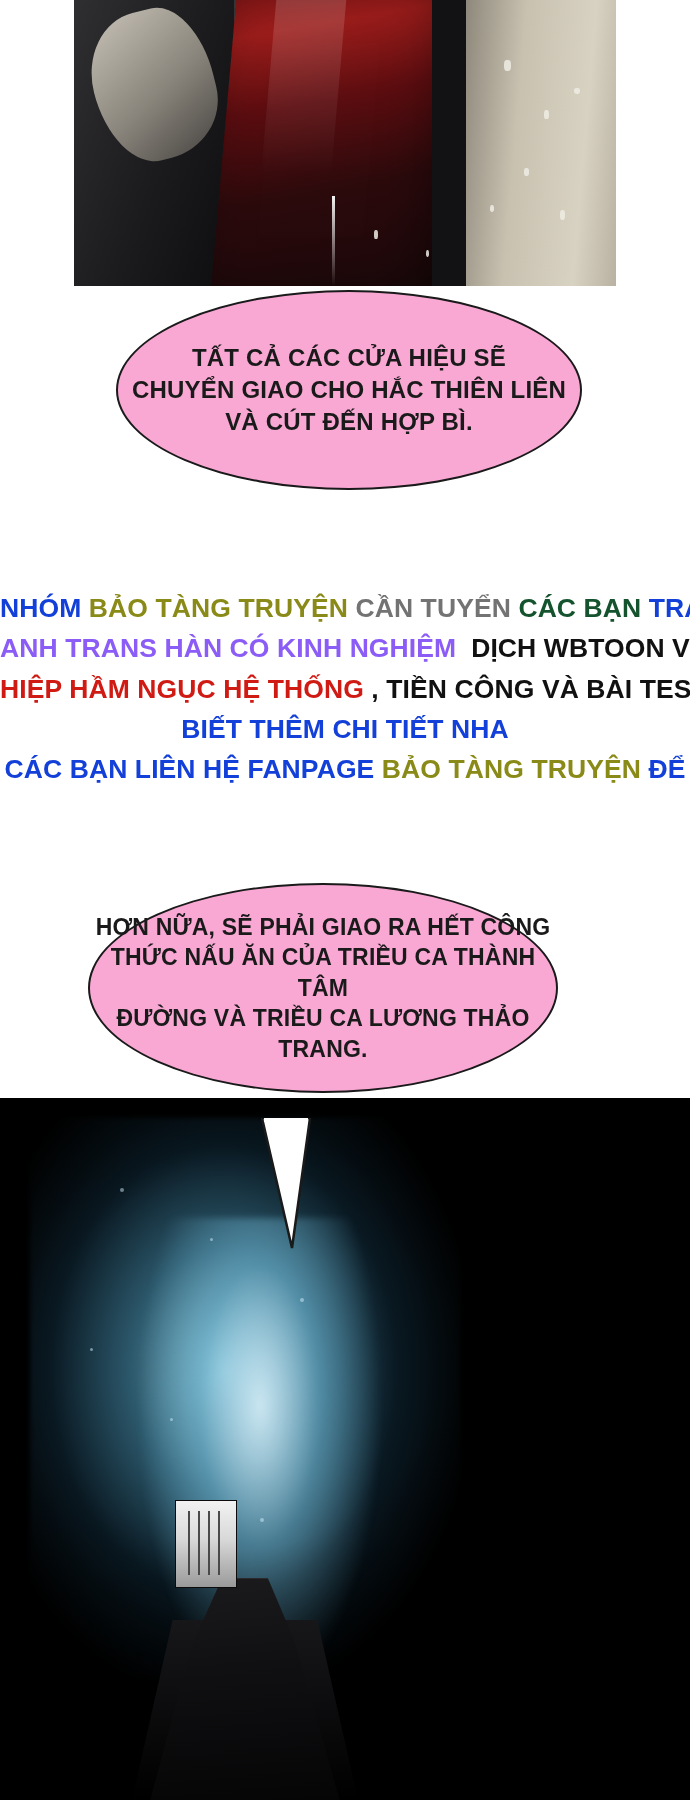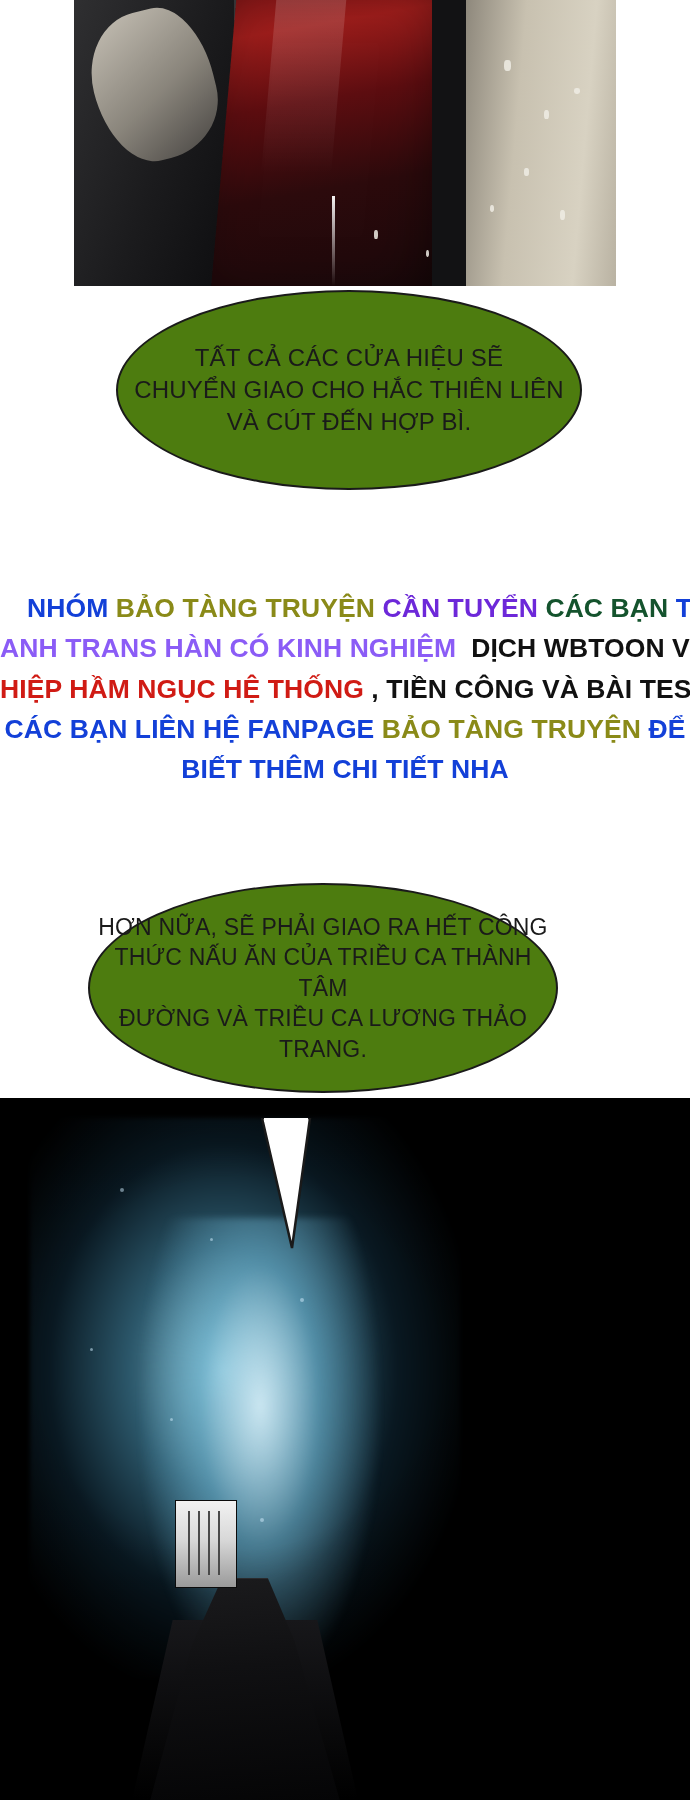--- a/index.html
+++ b/index.html
@@ -106,26 +106,27 @@
     bottom: 0;
     width: 3px;
     height: 90px;
     background: linear-gradient(180deg, rgba(255,255,255,.95), rgba(255,255,255,0));
   }
 
   
   .balloon {
     position: absolute;
     border: 2.5px solid #1a1a1a;
-    background: #4d7c0f;
+    background: #f9a8d4;
     border-radius: 50% / 50%;
     display: flex;
     align-items: center;
     justify-content: center;
     box-sizing: border-box;
+    font-weight: bold;
   }
   .balloon-text {
     text-align: center;
     color: #1a1a1a;
     line-height: 1.32;
     white-space: pre-line;
     letter-spacing: .2px;
   }
   .balloon-1 {
     left: 116px;
@@ -282,25 +283,25 @@
     <div class="pt-tail"></div>
   </div>
 
   <div class="balloon balloon-1">
     <div class="balloon-text">TẤT CẢ CÁC CỬA HIỆU SẼ
 CHUYỂN GIAO CHO HẮC THIÊN LIÊN
 VÀ CÚT ĐẾN HỢP BÌ.</div>
   </div>
 
   <div class="credits" id="credits">
-      <span class="ln"><span style="color: rgb(19, 64, 216); padding-left: 27px;">NHÓM </span><span style="color: rgb(138, 138, 24);">BẢO TÀNG TRUYỆN </span><span style="color: #6d28d9;">CẦN TUYỂN </span><span style="color: #14532d;">CÁC BẠN </span><span style="color: rgb(19, 64, 216);">TRANS</span></span>
+      <span class="ln"><span style="color: rgb(19, 64, 216);">NHÓM </span><span style="color: rgb(138, 138, 24);">BẢO TÀNG TRUYỆN </span><span style="color: #737373;">CẦN TUYỂN </span><span style="color: #14532d;">CÁC BẠN </span><span style="color: rgb(19, 64, 216);">TRANS</span></span>
       <span class="ln"><span style="color: #8b5cf6;">ANH TRANS HÀN CÓ KINH NGHIỆM </span><span style="color: rgb(17, 17, 17);"> DỊCH WBTOON VÕ</span></span>
       <span class="ln"><span style="color: rgb(208, 27, 20); text-align: right;">HIỆP HẦM NGỤC HỆ THỐNG</span><span style="color: rgb(17, 17, 17);"> , TIỀN CÔNG VÀ BÀI TEST</span></span>
+      <span class="ln"><span style="color: rgb(19, 64, 216);">BIẾT THÊM CHI TIẾT NHA</span></span>
       <span class="ln"><span style="color: rgb(19, 64, 216);">CÁC BẠN LIÊN HỆ FANPAGE </span><span style="color: rgb(138, 138, 24);">BẢO TÀNG TRUYỆN </span><span style="color: rgb(19, 64, 216);">ĐỂ</span></span>
-      <span class="ln"><span style="color: rgb(19, 64, 216);">BIẾT THÊM CHI TIẾT NHA</span></span>
     </div>
 
   <div class="panel-bottom">
     <div class="pb-glow"></div>
     <div class="pb-glow2"></div>
 
     <div class="pb-dust" style="left:120px; top:90px;  width:4px; height:4px;"></div>
     <div class="pb-dust" style="left:210px; top:140px; width:3px; height:3px;"></div>
     <div class="pb-dust" style="left:300px; top:200px; width:4px; height:4px;"></div>
     <div class="pb-dust" style="left:170px; top:320px; width:3px; height:3px;"></div>

